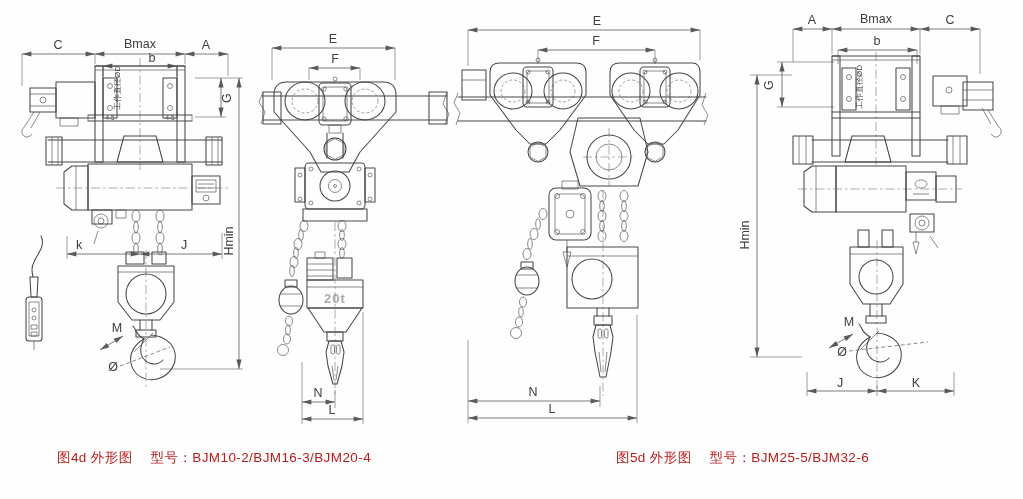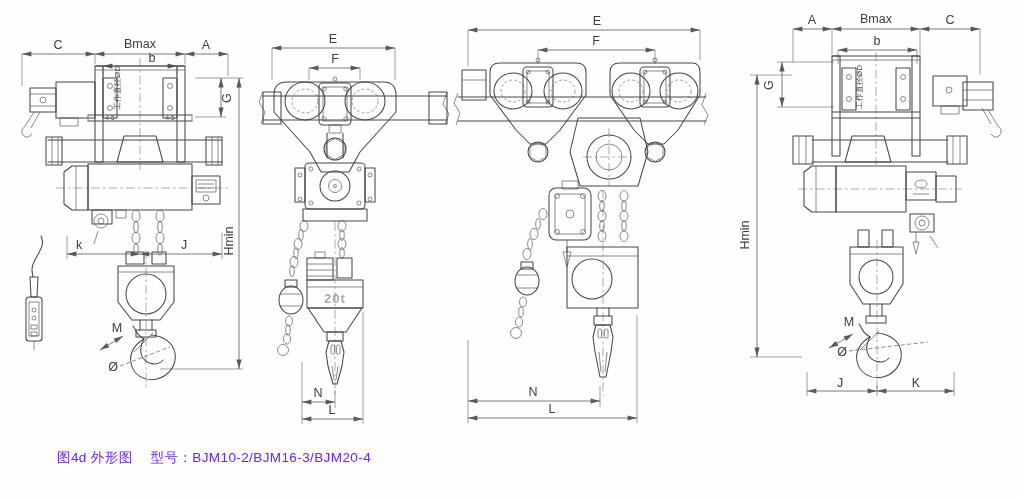--- a/index.html
+++ b/index.html
@@ -13,21 +13,21 @@
   .ext{stroke:#606060;stroke-width:.6;fill:none;}
   .cl{stroke:#6d6d6d;stroke-width:.55;fill:none;stroke-dasharray:9 3 2.5 3;}
   .dsh{stroke:#5a5a5a;stroke-width:.7;fill:none;stroke-dasharray:4 2.5;}
   .wdash{stroke:#585858;stroke-width:.55;fill:none;stroke-dasharray:3 2;}
   text{stroke:none;}
   .lbl{fill:#3d3d3d;font-size:12.5px;text-anchor:middle;font-family:"Liberation Sans",sans-serif;}
   .vt{fill:#3d3d3d;font-size:8px;text-anchor:middle;font-family:"Liberation Sans",sans-serif;}
   .tiny{fill:#4a4a4a;font-size:6.3px;text-anchor:middle;font-family:"Liberation Sans",sans-serif;}
   .load{fill:#ababab;font-size:13px;font-weight:bold;letter-spacing:1px;text-anchor:middle;
         font-family:"Liberation Sans",sans-serif;}
-  .caption{position:absolute;top:449px;font-size:13.5px;color:#6d28d9;letter-spacing:.4px;white-space:nowrap;}
+  .caption{position:absolute;top:449px;font-size:13.5px;color:#b91c1c;letter-spacing:.4px;white-space:nowrap;}
   .caption .model{margin-left:18px;}
   .cap-left{left:57px;}
   .cap-right{left:616px;}
 </style>
 </head>
 <body>
 
 <div class="stage">
 <svg width="1023" height="440" viewBox="0 0 1023 440">
   <defs>
@@ -529,13 +529,16 @@
       <path class="part" d="M870,337 C866,344 865,350 869,356 C874,363 884,364 889,358"></path>
       <path class="part" d="M870,337 C865,334 862,330 861,327 L859,324"></path>
       <line class="p2" x1="879" y1="331" x2="860" y2="350"></line>
     </g>
   </g>
 </svg>
 
 <div class="caption cap-left">
   <span>图4d 外形图</span><span class="model">型号：BJM10-2/BJM16-3/BJM20-4</span>
 </div>
+<div class="caption cap-right">
+  <span>图5d 外形图</span><span class="model">型号：BJM25-5/BJM32-6</span>
 </div>
+</div>
 
 </body></html>

